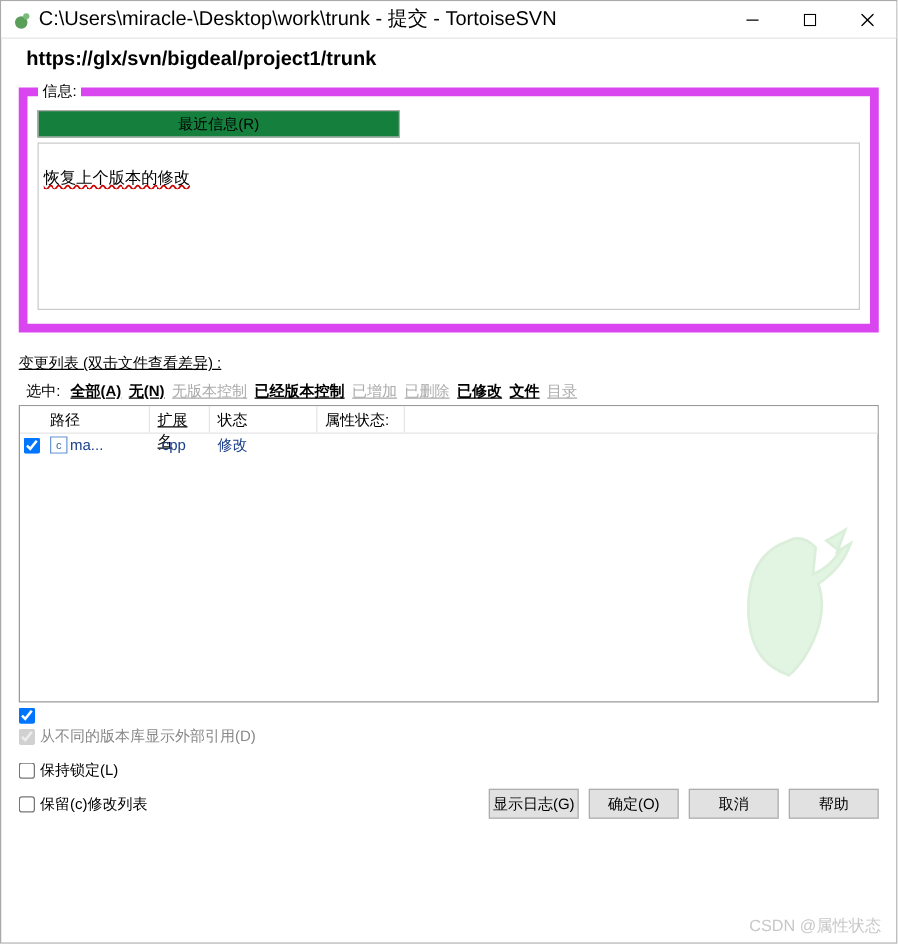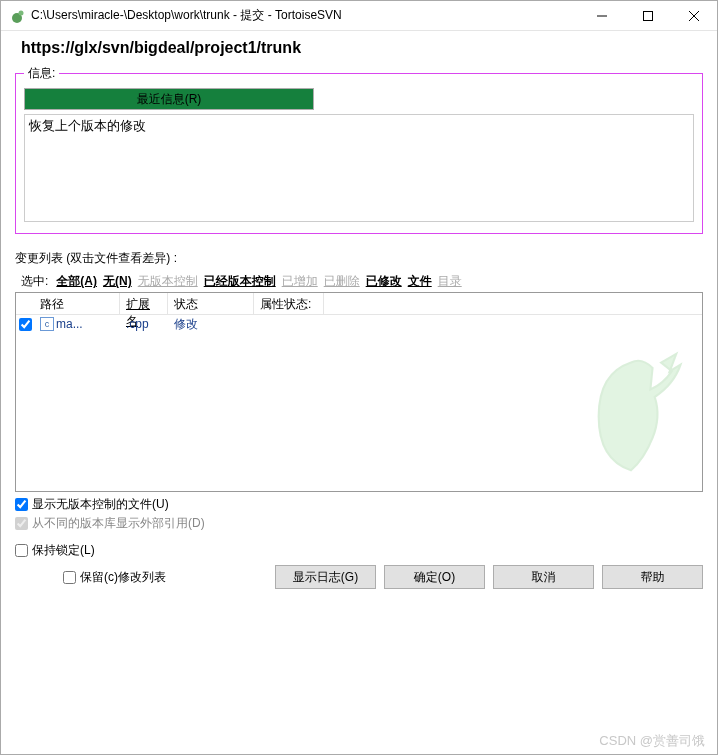--- a/index.html
+++ b/index.html
@@ -1,46 +1,46 @@
 <!DOCTYPE html>
 <html><head>
   <meta charset="utf-8">
   <style>
     * { box-sizing: border-box; margin: 0; padding: 0; font-family: "Microsoft YaHei", "Segoe UI", sans-serif; font-size: 12px; }
     body { background: #f0f0f0; }
     .window { width: 718px; height: 755px; background: #fff; border: 1px solid #aaa; position: relative; display: flex; flex-direction: column; }
     
     .titlebar { height: 30px; display: flex; align-items: center; padding-left: 8px; background: #fff; border-bottom: 1px solid #e5e5e5; }
     .titlebar-icon { width: 16px; height: 16px; margin-right: 6px; }
-    .titlebar-text { flex: 1; font-size: 12px; color: #000; }
+    .titlebar-text { flex: 1; font-size: 16px; color: #000; }
     .win-controls { display: flex; height: 100%; }
     .win-btn { width: 46px; height: 100%; display: flex; align-items: center; justify-content: center; cursor: pointer; }
     .win-btn svg { width: 10px; height: 10px; }
     
     .content-wrap { flex: 1; display: flex; flex-direction: column; padding: 0 14px 10px 14px; overflow: hidden; }
     
     .commit-to { margin-top: 8px; }
     .commit-to-label { font-size: 12px; margin-bottom: 4px; }
     .commit-url { font-weight: bold; font-size: 16px; margin-bottom: 8px; padding-left: 6px; }
     
-    fieldset { border: 1px solid #d946ef; padding: 6px 8px 8px 8px; margin-bottom: 8px; }
+    fieldset { border: 7px solid #d946ef; padding: 6px 8px 8px 8px; margin-bottom: 8px; }
     fieldset legend { padding: 0 4px; font-size: 12px; }
     
     .fieldset-info { }
     .recent-btn { width: 290px; height: 22px; background: #15803d; border: 1px solid #adadad; cursor: pointer; font-size: 12px; margin-bottom: 4px; }
-    .msg-box { width: 100%; height: 108px; border: 1px solid #ccc; padding: 2px 4px; font-size: 13px; resize: none; outline: none; overflow: hidden; text-decoration-color: #cc0000; text-decoration-style: wavy; }
+    .msg-box { width: 100%; height: 134px; border: 1px solid #ccc; padding: 18px 4px; font-size: 13px; resize: none; outline: none; overflow: hidden; text-decoration: underline; text-decoration-color: #cc0000; text-decoration-style: wavy; }
     
-    .changelist-label { margin: 8px 0 4px 0; font-size: 12px; }
+    .changelist-label { margin: 8px 0 4px 0; font-size: 12px; text-decoration: underline; }
     .filter-row { display: flex; align-items: center; gap: 2px; padding: 2px 6px; font-size: 12px; }
     .filter-label { margin-right: 6px; }
     .filter-link { color: #000; text-decoration: underline; cursor: pointer; margin-right: 6px; }
     .filter-link.bold { font-weight: bold; }
     .filter-link.disabled { color: #aaa; cursor: default; }
     
-    .file-list { border: 1px solid #999; height: 200px; display: flex; flex-direction: column; background: #fff; position: relative; }
+    .file-list { border: 1px solid #999; height: 238px; display: flex; flex-direction: column; background: #fff; position: relative; }
     .file-header { display: flex; background: #fff; border-bottom: 1px solid #e5e5e5; height: 22px; }
     .fh-col { padding: 3px 6px; font-size: 12px; border-right: 1px solid #e5e5e5; }
     .col-chk { width: 18px; border-right: none; }
     .col-path { width: 86px; }
     .col-ext { width: 48px; text-decoration: underline; }
     .col-status { width: 86px; }
     .col-propstatus { width: 70px; }
     .col-lock { flex: 1; }
     .file-body { flex: 1; position: relative; }
     .file-row { display: flex; height: 18px; align-items: center; }
@@ -55,22 +55,22 @@
     .watermark { position: absolute; right: 16px; bottom: 10px; width: 110px; height: 140px; opacity: 0.25; pointer-events: none; }
     
     .below-list { display: flex; justify-content: space-between; align-items: flex-start; margin-top: 4px; }
     .checks-left { display: flex; flex-direction: column; gap: 2px; }
     .chk-line { display: flex; align-items: center; gap: 4px; font-size: 12px; }
     .chk-line.disabled { color: #888; }
     .chk-line input { width: 13px; height: 13px; }
     .sel-info { font-size: 12px; }
     
     .bottom-area { margin-top: 10px; }
-    .button-row { display: flex; justify-content: flex-end; align-items: center; gap: 8px; margin-top: 6px; margin-left: 48px; }
-    .btn { width: 101px; height: 24px; background: #e1e1e1; border: 1px solid #adadad; cursor: pointer; font-size: 12px; }
+    .button-row { display: flex; justify-content: flex-end; align-items: center; gap: 8px; margin-top: 6px; }
+    .btn { width: 72px; height: 24px; background: #e1e1e1; border: 1px solid #adadad; cursor: pointer; font-size: 12px; }
     .button-left { flex: 1; }
     
     .csdn-wm { position: absolute; right: 12px; bottom: 4px; color: #c8c8c8; font-size: 13px; pointer-events: none; }
   </style>
 </head>
 <body>
 
 <div class="window">
   <div class="titlebar">
     <svg class="titlebar-icon" viewBox="0 0 16 16">
@@ -140,21 +140,20 @@
         <svg class="watermark" viewBox="0 0 100 130">
           <path d="M 50 120 Q 20 110 20 70 Q 20 30 50 20 Q 60 15 70 25 L 68 45 Q 80 40 88 28 L 78 20 L 92 12 L 86 28 L 96 22 Q 90 40 72 52 Q 78 70 70 90 Q 62 110 50 120 Z" fill="#8fd68f" stroke="#6fbf6f" stroke-width="2"></path>
         </svg>
       </div>
     </div>
 
     <div class="below-list">
       <div class="checks-left">
         <label class="chk-line">
           <input type="checkbox" checked="" style="">
-          <span>显示无版本控制的文件(U)</span>
         </label>
         <label class="chk-line disabled">
           <input type="checkbox" checked="" disabled="" style="">
           <span>从不同的版本库显示外部引用(D)</span>
         </label>
       </div>
     </div>
 
     <div class="bottom-area">
       <label class="chk-line">
@@ -168,14 +167,14 @@
             <span>保留(c)修改列表</span>
           </label>
         </div>
         <button class="btn">显示日志(G)</button>
         <button class="btn">确定(O)</button>
         <button class="btn">取消</button>
         <button class="btn">帮助</button>
       </div>
     </div>
   </div>
-  <div class="csdn-wm">CSDN @赏善司饿</div>
+  <div class="csdn-wm">CSDN @属性状态</div>
 </div>
 
 </body></html>

